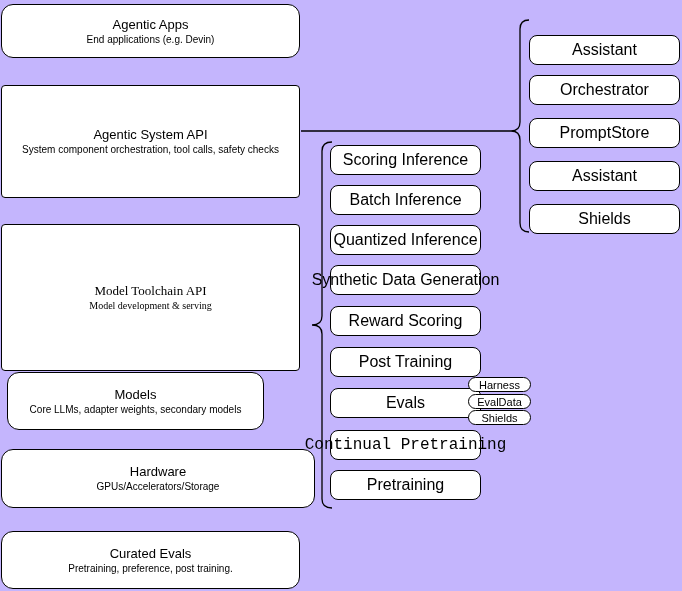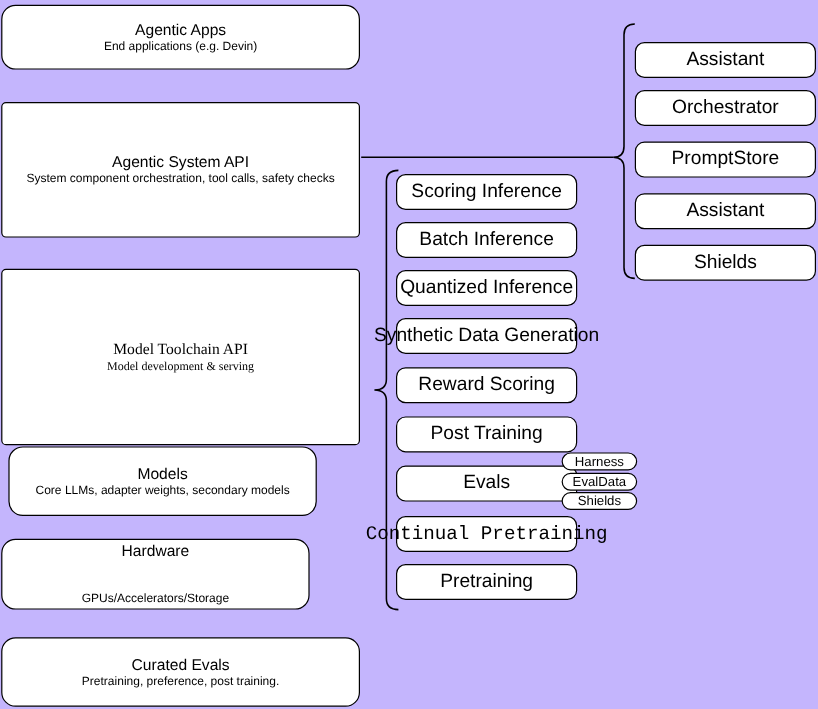--- a/index.html
+++ b/index.html
@@ -96,21 +96,21 @@
   <div class="box layer-box r-big" style="left:1px; top:224px; width:299px; height:147px;font-family:Liberation Serif, serif;">
     <div class="title">Model Toolchain API</div>
     <div class="subtitle">Model development &amp; serving</div>
   </div>
 
   <div class="box layer-box r-small" style="left:7px; top:372px; width:257px; height:58px;">
     <div class="title">Models</div>
     <div class="subtitle">Core LLMs, adapter weights, secondary models</div>
   </div>
 
-  <div class="box layer-box r-small" style="left:1px; top:449px; width:257px; height:59px;justify-content:space-between;">
+  <div class="box layer-box r-small" style="left:1px; top:449px; width:314px; height:59px;">
     <div class="title">Hardware</div>
     <div class="subtitle">GPUs/Accelerators/Storage</div>
   </div>
 
   <div class="box layer-box r-small" style="left:1px; top:531px; width:299px; height:58px;">
     <div class="title">Curated Evals</div>
     <div class="subtitle">Pretraining, preference, post training.</div>
   </div>
 
   <div class="box node-box" style="left:330px; top:145px;">Scoring Inference</div>

